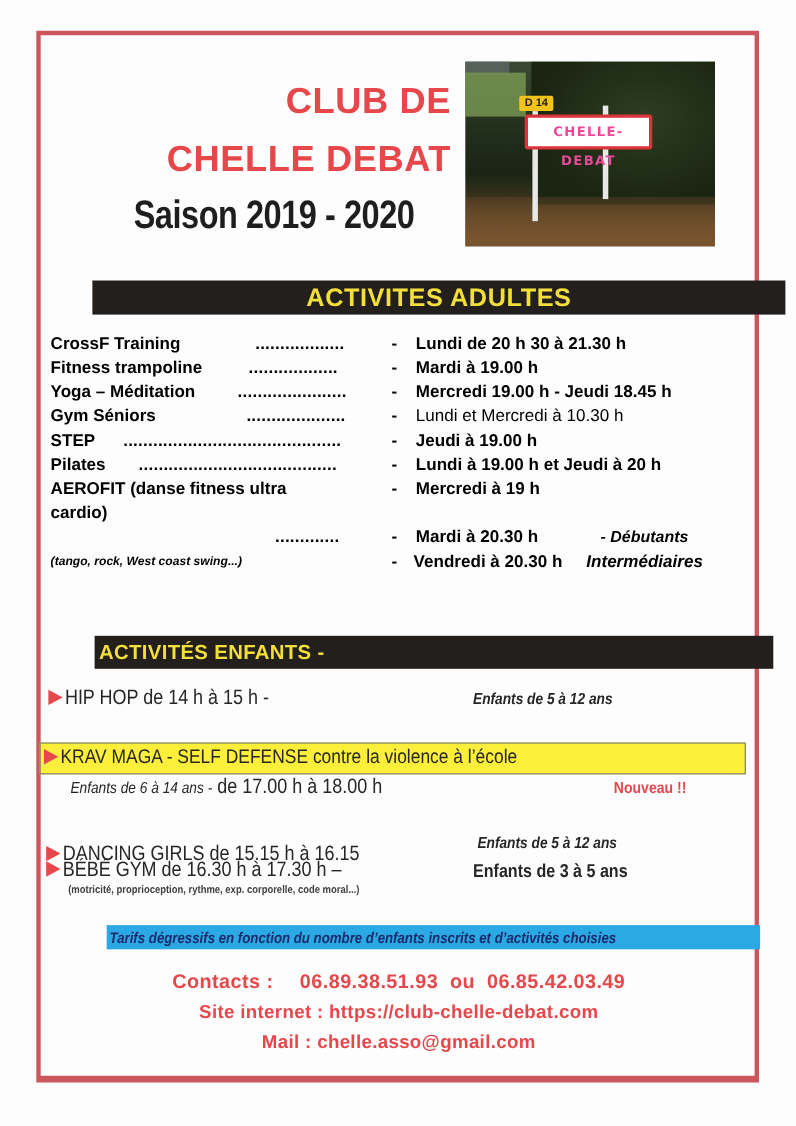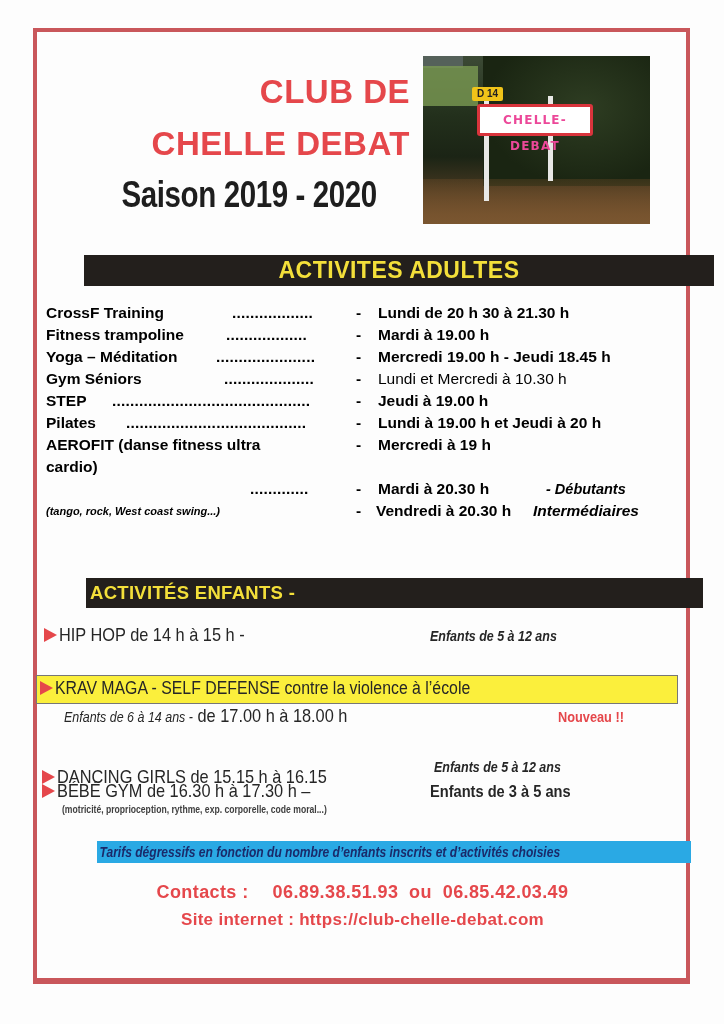--- a/index.html
+++ b/index.html
@@ -198,13 +198,14 @@
 <div class="bebe-age"><span class="cond">Enfants de 3 à 5 ans</span></div>
 <div class="bebe-note"><span class="cond">(motricité, proprioception, rythme, exp. corporelle, code moral...)</span></div>
 
 <div class="tarifs"><span class="cond">Tarifs dégressifs en fonction du nombre d’enfants inscrits et d’activités choisies</span></div>
 
 <div class="contacts">
   <div class="line1">
     <span>Contacts :</span><span class="sp"></span><span>06.89.38.51.93</span>&nbsp;&nbsp;<span>ou</span>&nbsp;&nbsp;<span>06.85.42.03.49</span>
   </div>
   <div class="line2">Site internet : https://club-chelle-debat.com</div>
+  <div class="line3">Mail : chelle.asso@gmail.com</div>
 </div>
 
 </body></html>

